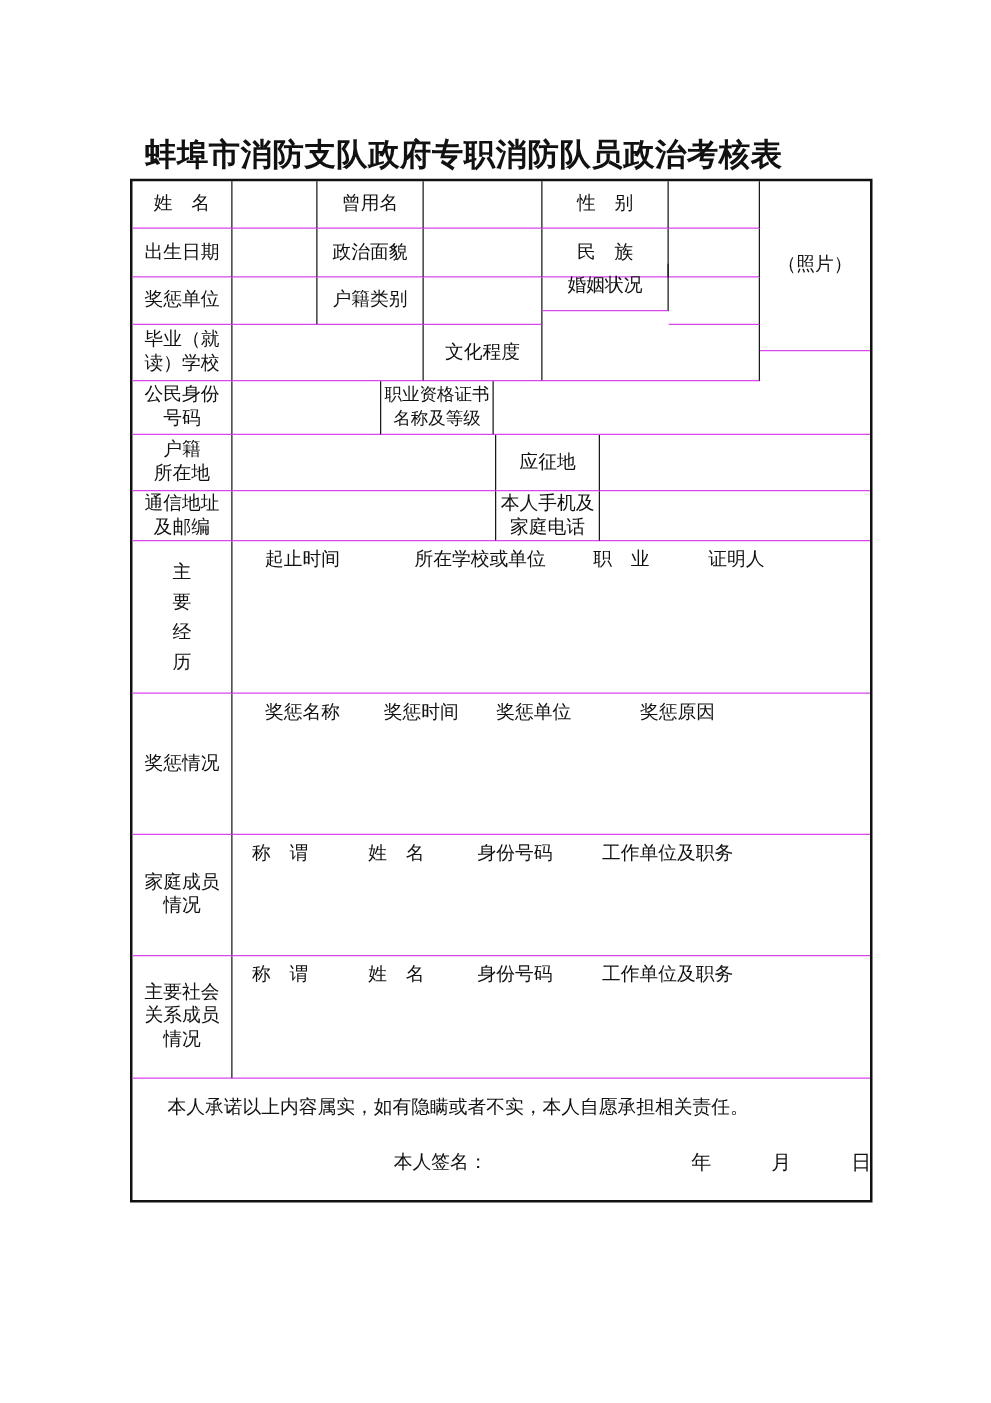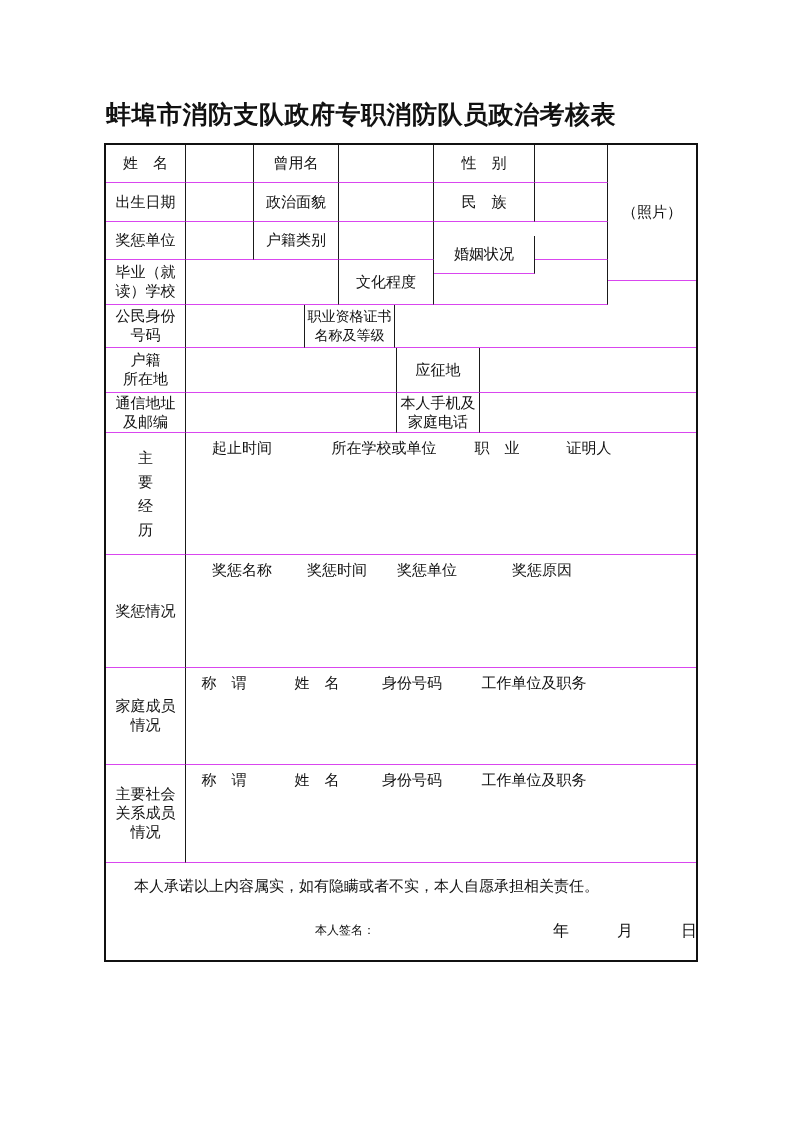--- a/index.html
+++ b/index.html
@@ -6,21 +6,21 @@
   body{
     width:793px;height:1122px;
     background:#ffffff;
     font-family:"Liberation Serif","DejaVu Serif",serif;
     color:#111;
     position:relative;
     overflow:hidden;
   }
   .page-title{
     position:absolute;left:106px;top:99px;
-    margin:0;
+    margin:10px;
     font-family:"Liberation Sans","DejaVu Sans",sans-serif;
     font-weight:bold;
     font-size:25px;line-height:30px;
     letter-spacing:0.5px;
     white-space:nowrap;
   }
   .tbl{
     position:absolute;left:104px;top:143px;
     width:590px;height:815px;
     border:2px solid #111;
@@ -44,21 +44,21 @@
     position:absolute;top:6px;
     transform:translateX(-50%);
     white-space:nowrap;
     font-size:15px;
   }
   .decl{display:block;}
   .decl .statement{
     position:absolute;left:28px;top:14px;
     font-size:15px;white-space:nowrap;
   }
-  .decl .sig-label{position:absolute;left:209px;top:58px;font-size:12px;white-space:nowrap;}
+  .decl .sig-label{position:absolute;left:209px;top:58px;font-size:15px;white-space:nowrap;}
   .decl .date-part{position:absolute;top:58px;transform:translateX(-50%);font-size:16px;}
 </style>
 </head>
 <body>
 
 <h1 class="page-title">蚌埠市消防支队政府专职消防队员政治考核表</h1>
 
 <div class="tbl">
 
   <div class="cell" style="left:0;top:0;width:80px;height:38px">姓　名</div>
@@ -73,21 +73,21 @@
   <div class="cell" style="left:80px;top:38px;width:68px;height:39px"></div>
   <div class="cell" style="left:148px;top:38px;width:85px;height:39px">政治面貌</div>
   <div class="cell" style="left:233px;top:38px;width:95px;height:39px"></div>
   <div class="cell" style="left:328px;top:38px;width:101px;height:39px">民　族</div>
   <div class="cell" style="left:429px;top:38px;width:73px;height:39px"></div>
 
   <div class="cell" style="left:0;top:77px;width:80px;height:38px">奖惩单位</div>
   <div class="cell" style="left:80px;top:77px;width:68px;height:38px"></div>
   <div class="cell" style="left:148px;top:77px;width:85px;height:38px">户籍类别</div>
   <div class="cell" style="left:233px;top:77px;width:95px;height:38px"></div>
-  <div class="cell" style="left:328px;top:91px;width:101px;height:38px">婚姻状况</div>
+  <div class="cell" style="left:328px;top:66px;width:101px;height:38px">婚姻状况</div>
   <div class="cell" style="left:429px;top:77px;width:73px;height:38px"></div>
 
   <div class="cell" style="left:0;top:115px;width:80px;height:45px">毕业（就
 读）学校</div>
   <div class="cell" style="left:80px;top:115px;width:153px;height:45px"></div>
   <div class="cell" style="left:233px;top:115px;width:95px;height:45px">文化程度</div>
   <div class="cell" style="left:328px;top:115px;width:174px;height:45px"></div>
 
   <div class="cell" style="left:0;top:160px;width:80px;height:43px">公民身份
 号码</div>

